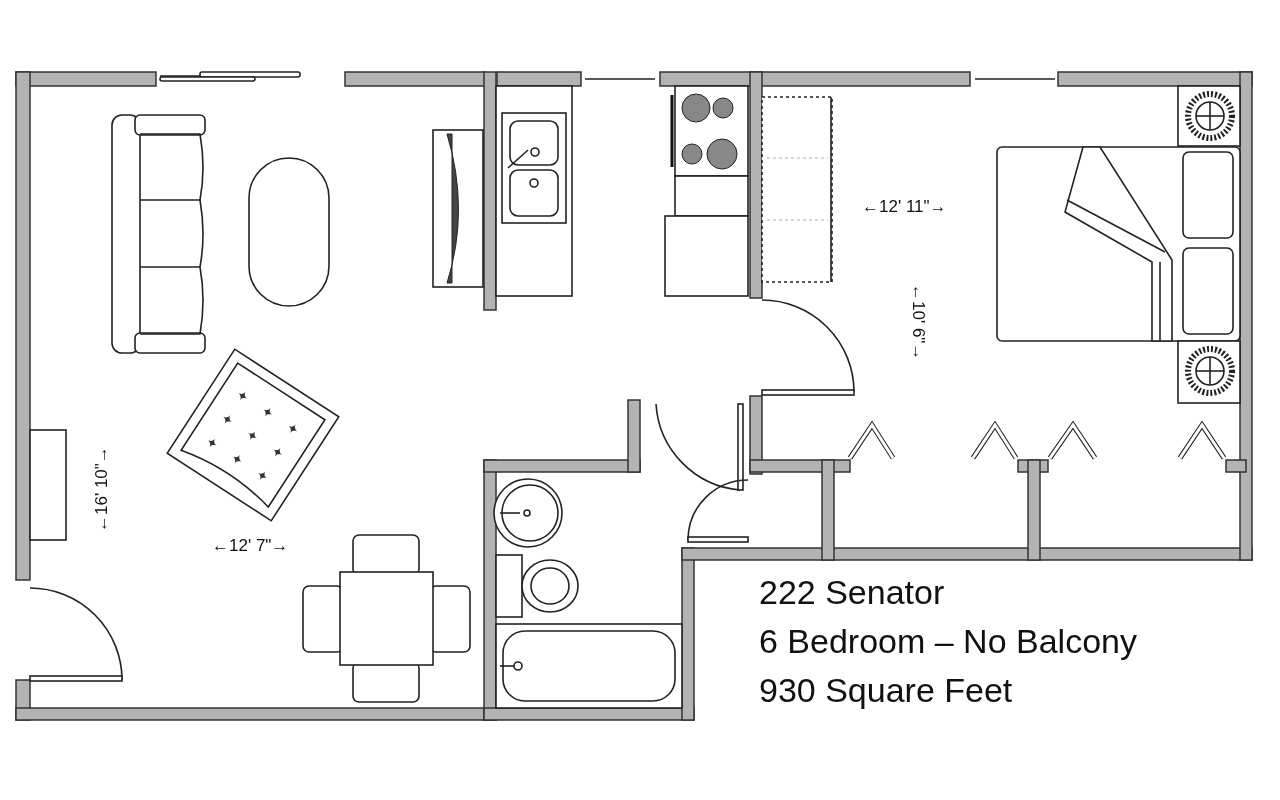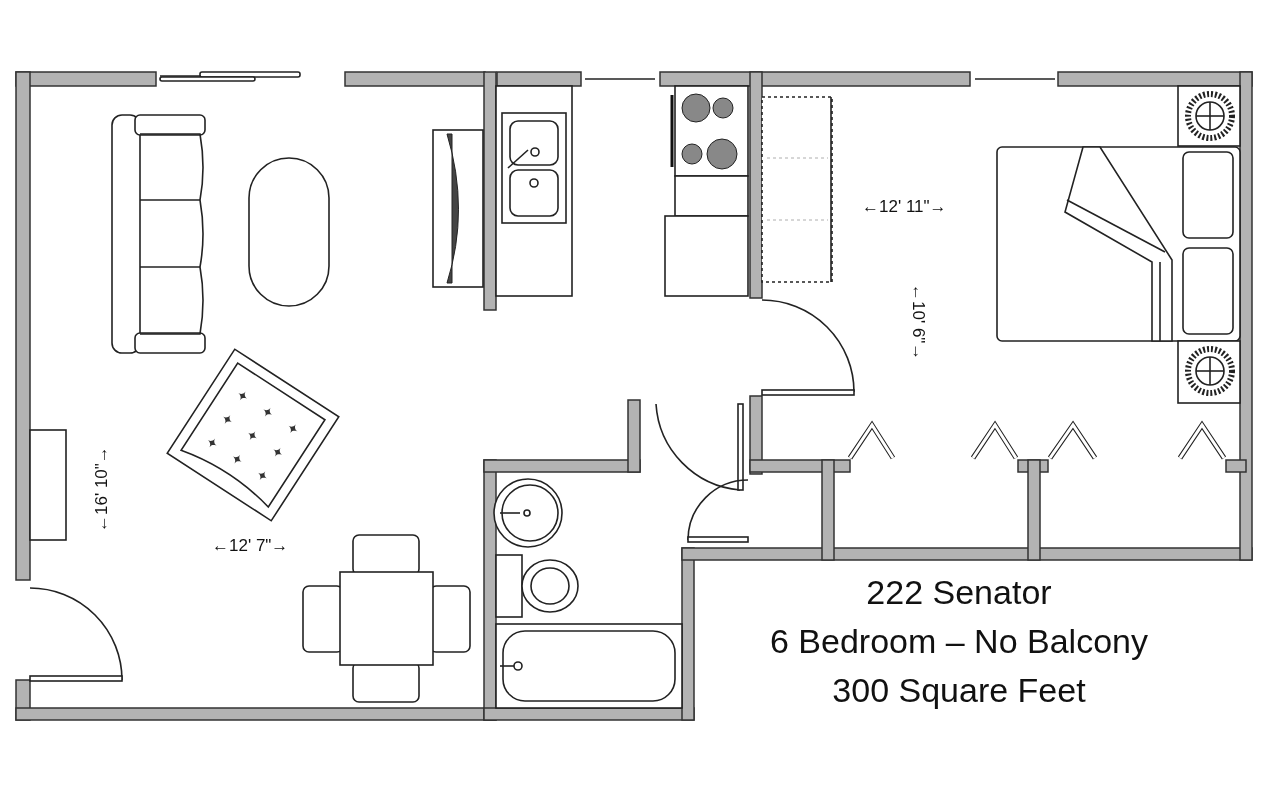--- a/index.html
+++ b/index.html
@@ -4,21 +4,21 @@
 <style>
   html,body{margin:0;padding:0;background:#ffffff;}
   body{width:1280px;height:800px;position:relative;overflow:hidden;font-family:"Liberation Sans",sans-serif;}
   svg{position:absolute;left:0;top:0;}
   .wall{fill:#b3b3b3;stroke:#333;stroke-width:1.5;}
   .ln{fill:none;stroke:#222;stroke-width:1.6;}
   .lnw{fill:#fff;stroke:#222;stroke-width:1.6;}
   .thin{fill:none;stroke:#999;stroke-width:0.8;}
   .dim{position:absolute;font-size:17px;color:#111;white-space:nowrap;}
   .dim.v{transform-origin:left top;}
-  .title{position:absolute;left:714px;width:490px;text-align:center;font-size:34px;color:#111;line-height:48px;}
+  .title{position:absolute;left:759px;width:490px;text-align:left;font-size:34px;color:#111;line-height:48px;}
 </style>
 </head>
 <body>
 
 <svg width="1280" height="800" viewBox="0 0 1280 800">
 
   <g>
 
     <rect class="wall" x="16" y="72" width="140" height="14"></rect>
     <rect class="wall" x="345" y="72" width="140" height="14"></rect>
@@ -199,13 +199,13 @@
   </g>
 </svg>
 
 <div class="dim" style="left:212px;top:536px;">←12' 7"→</div>
 <div class="dim v" style="left:92px;top:532px;transform:rotate(-90deg);">←16' 10"→</div>
 <div class="dim" style="left:862px;top:197px;">←12' 11"→</div>
 <div class="dim v" style="left:928px;top:284px;transform:rotate(90deg);">←10' 6"→</div>
 
 <div class="title" style="top:568px;">222 Senator</div>
 <div class="title" style="top:617px;">6 Bedroom – No Balcony</div>
-<div class="title" style="top:666px;">300 Square Feet</div>
+<div class="title" style="top:666px;">930 Square Feet</div>
 
 </body></html>

